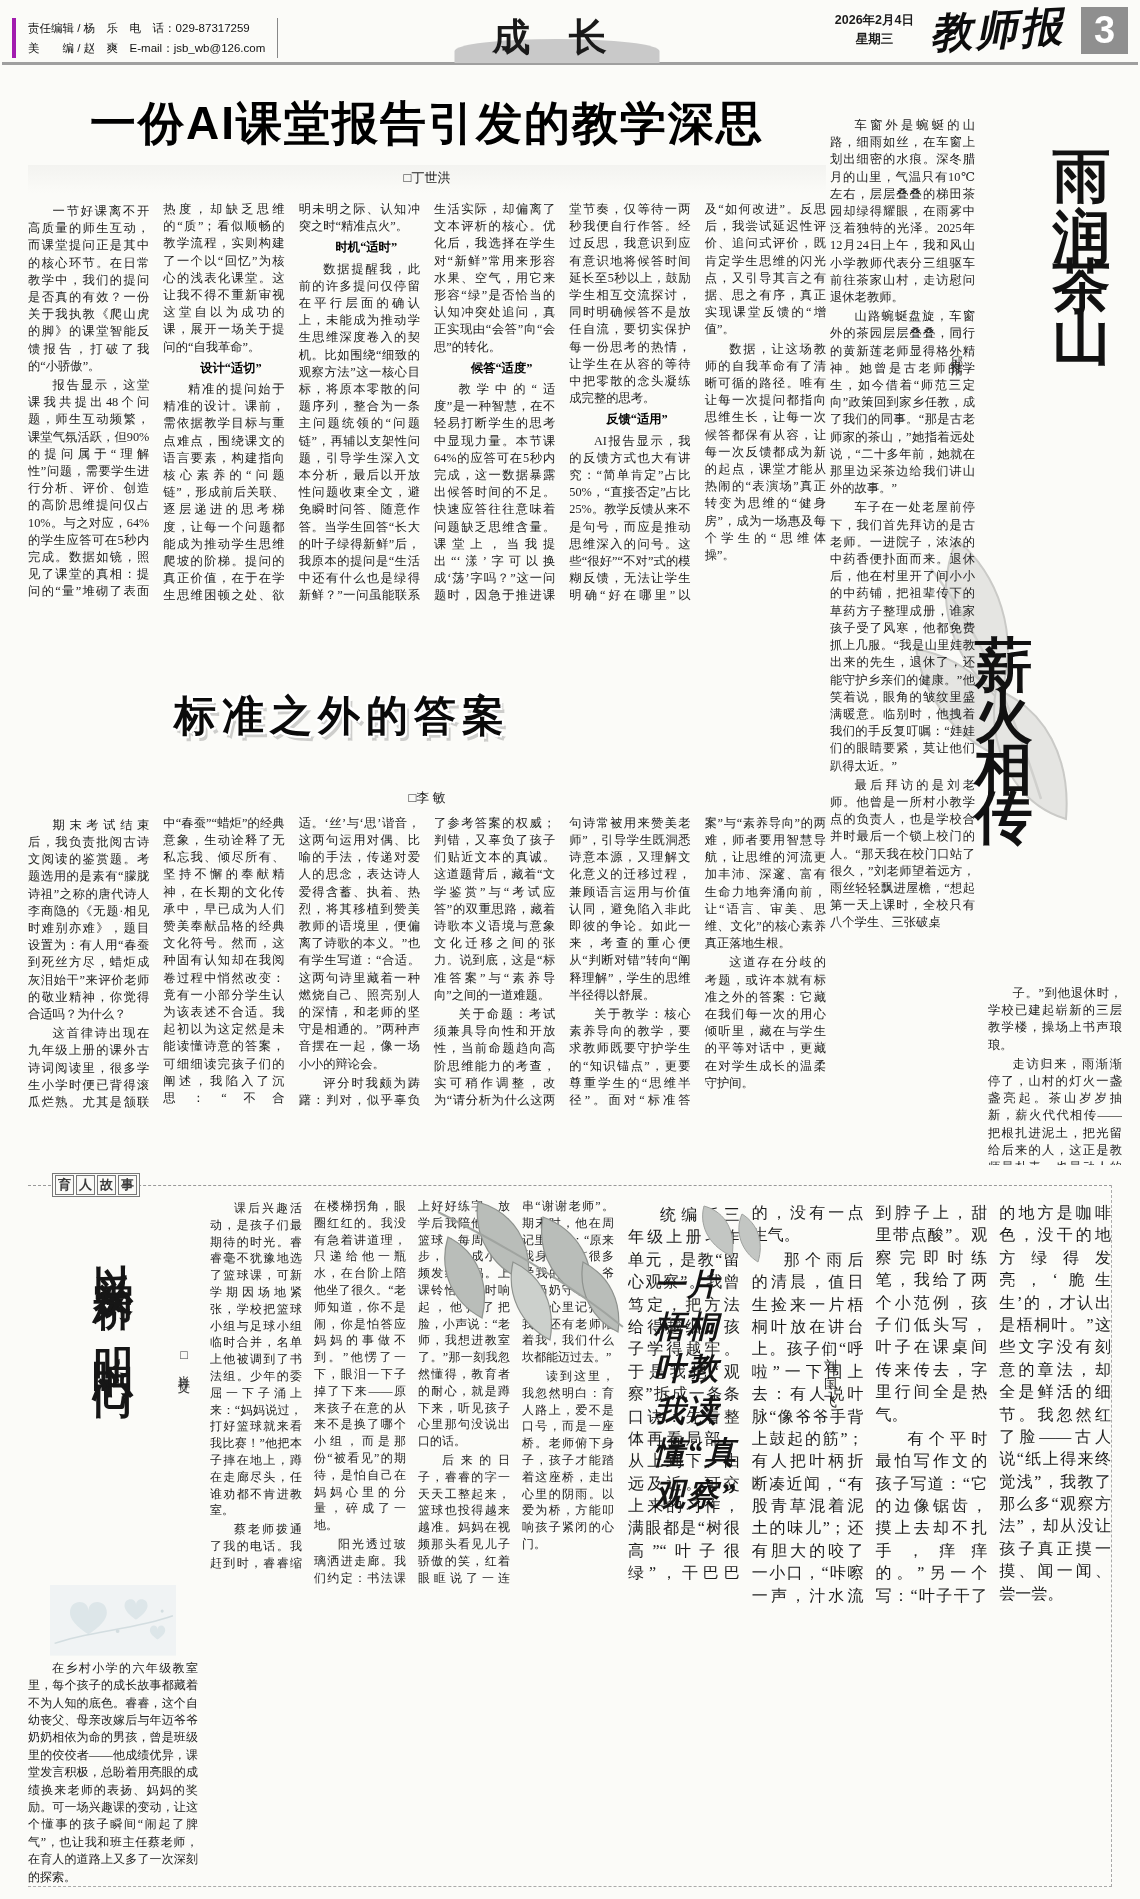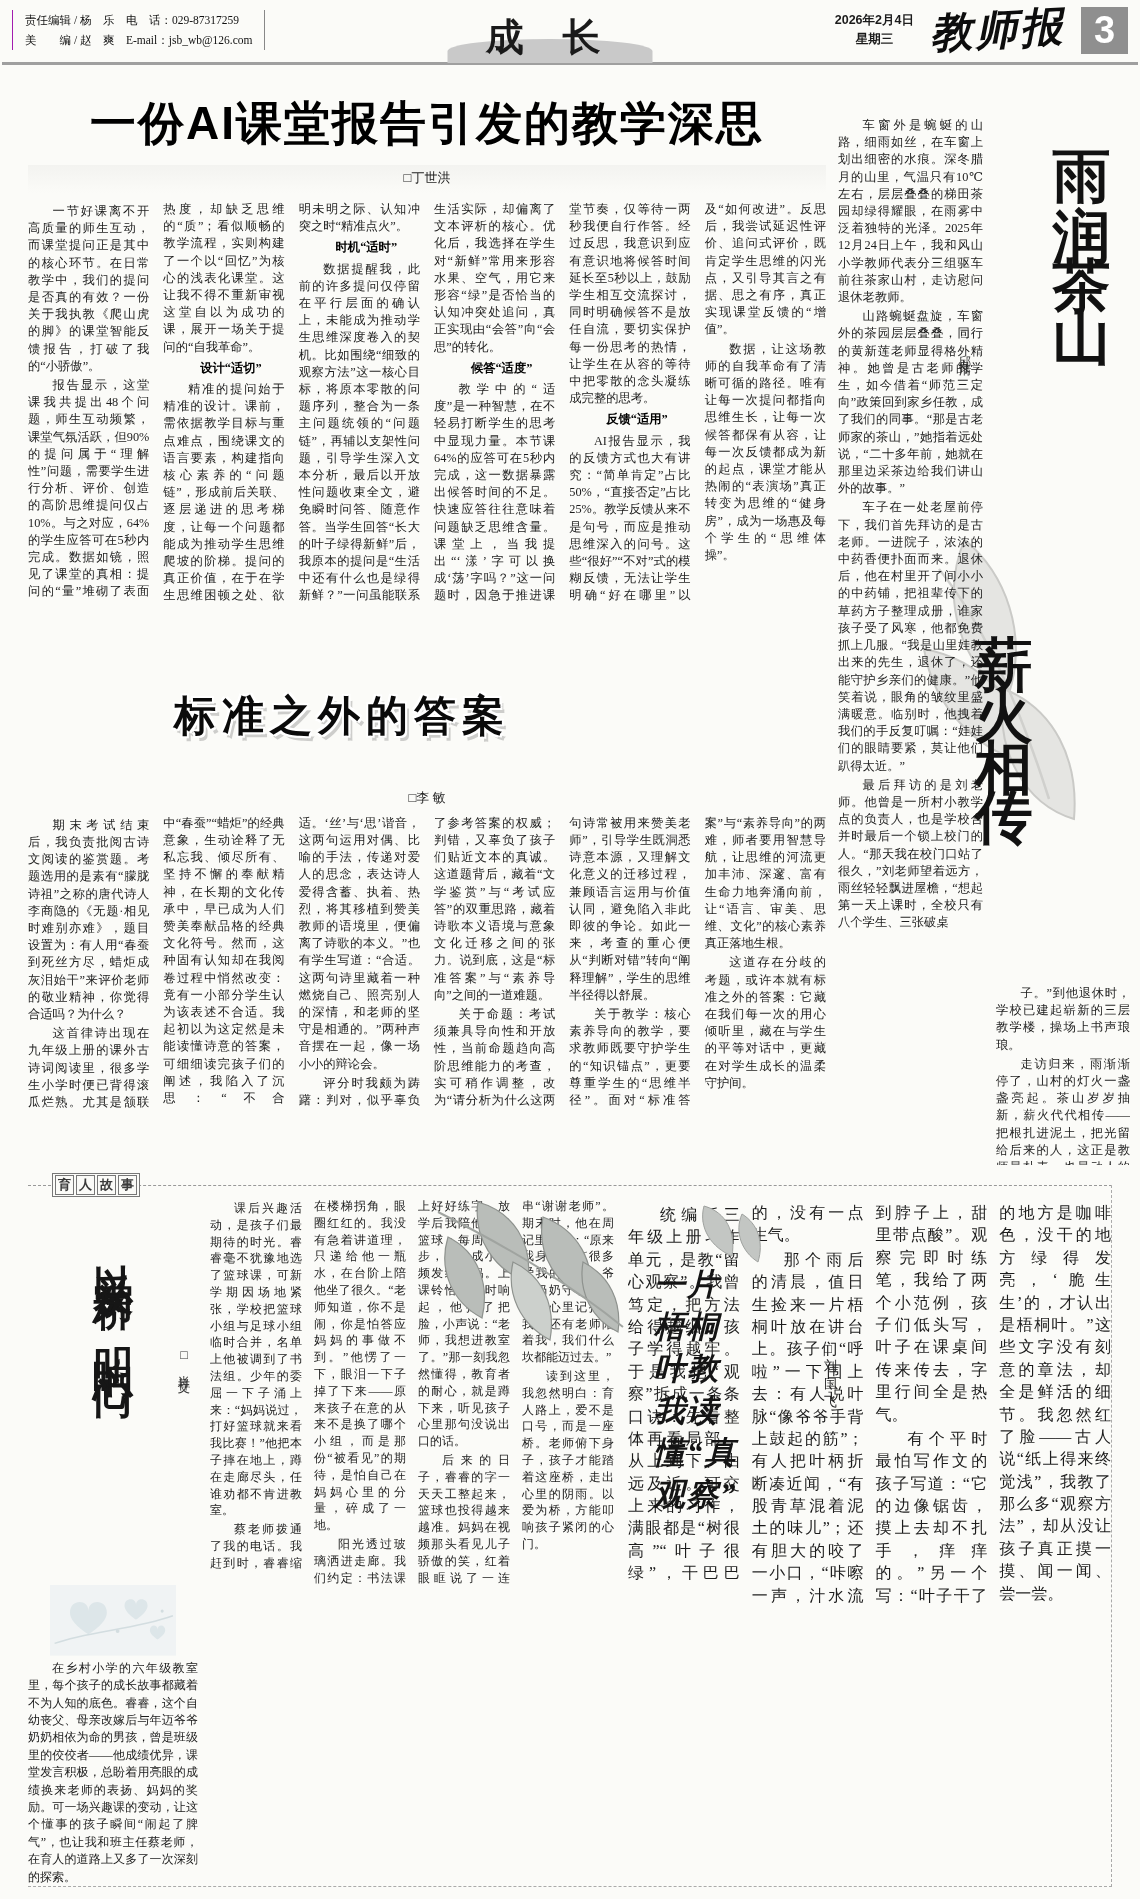--- a/index.html
+++ b/index.html
@@ -1,42 +1,42 @@
 <!DOCTYPE html>
 <html><head>
 <meta charset="utf-8">
 <style>
   html,body{margin:0;padding:0;background:#e8e8e6;}
   .page{width:1140px;height:1899px;margin:0 auto;background:#fbfbf8;overflow:hidden;position:relative;
         font-family:"Liberation Serif","DejaVu Serif",serif;color:#1b1b1b;}
   
   .masthead{display:flex;align-items:flex-end;justify-content:space-between;
             padding:8px 10px 2px;height:52px;border-bottom:3px solid #9f9f9f;margin:0 2px;}
-  .mh-left{font-size:11.5px;line-height:1.75;padding:0 12px;border-left:1px solid #a21caf;border-right:1px solid #888;
-           font-family:Liberation Serif, serif;color:#111;margin-bottom:10px;white-space:nowrap;}
+  .mh-left{font-size:11.5px;line-height:1.75;padding:0 12px;border-left:4px solid #a21caf;border-right:1px solid #888;
+           font-family:Liberation Sans, sans-serif;color:#111;margin-bottom:2px;white-space:nowrap;}
   .mh-center{position:relative;margin-bottom:-3px;}
   .hill{position:absolute;bottom:0;left:50%;transform:translateX(-50%);width:205px;height:24px;
         background:#c9c9c9;border-radius:100% 100% 0 0;}
   .growth{position:relative;z-index:1;font-size:38px;font-weight:900;letter-spacing:14px;
           font-family:"Liberation Sans","DejaVu Sans",sans-serif;color:#1a1a1a;padding:0 6px;}
   .mh-right{display:flex;align-items:center;gap:16px;margin-bottom:2px;}
   .mh-date{font-size:12.5px;font-weight:700;text-align:center;line-height:1.5;
            font-family:"Liberation Sans","DejaVu Sans",sans-serif;}
   .paper-name{font-size:42px;font-weight:700;font-style:italic;letter-spacing:3px;
               font-family:"Liberation Serif","DejaVu Serif",serif;transform:rotate(-3deg);color:#0d0d0d;}
   .page-num{width:47px;height:47px;background:#8f8f8f;color:#fff;font-size:38px;font-weight:800;
             display:flex;align-items:center;justify-content:center;
             font-family:"Liberation Sans","DejaVu Sans",sans-serif;}
   
   .body-cols{font-size:12.3px;line-height:1.4;text-align:justify;color:#1c1c1c;column-gap:14px;}
   .body-cols p{margin:2px 0;text-indent:2em;}
   .body-cols p.shead{font-weight:700;text-indent:3em;margin:4px 0;color:#000;}
   .byline{text-align:center;font-size:13px;color:#222;}
   
-  .mid-row{display:flex;gap:12px;margin:24px 28px 0;height:1082px;}
+  .mid-row{display:flex;gap:4px;margin:24px 28px 0;height:1082px;}
   .left-main{width:798px;}
   .a1-head{font-size:46px;font-weight:900;letter-spacing:2px;text-align:center;margin:4px 0 10px;
            font-family:"Liberation Sans","DejaVu Sans",sans-serif;color:#000;}
   .a1-byline{padding:4px 0 6px;background:linear-gradient(#f3f3f0,#fbfbf8);margin-bottom:8px;}
   .a1-body{column-count:6;height:434px;overflow:hidden;}
   .article-standard{margin-top:18px;}
   .a2-head{display:inline-block;margin-left:146px;font-size:42px;font-weight:800;letter-spacing:6px;
            font-family:"Liberation Sans","DejaVu Sans",sans-serif;color:#0a0a0a;
            text-shadow:-2px -2px 0 #fff,2px -2px 0 #fff,-2px 2px 0 #fff,2px 2px 0 #fff,4px 5px 0 rgba(0,0,0,.18);}
   .a2-byline{margin:10px 0 8px;}

